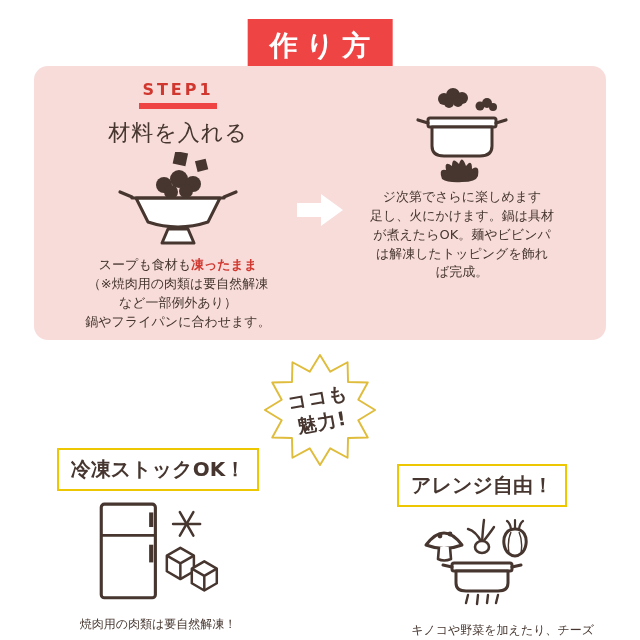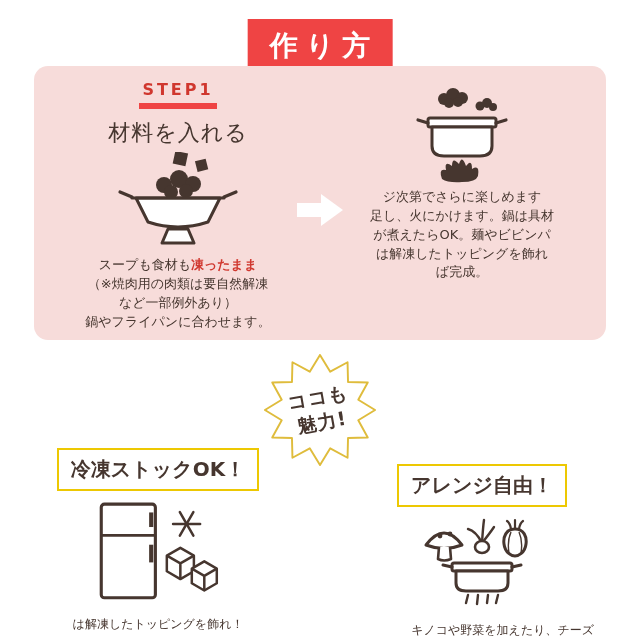--- a/index.html
+++ b/index.html
@@ -157,21 +157,21 @@
           <path d="M83.5,33.3 L96.5,10.7"></path>
         </g>
         <g stroke="#46362f" stroke-width="2.4" stroke-linejoin="round">
           <polygon points="84,45 97,52.5 97,67.5 84,75 71,67.5 71,52.5" fill="#ffffff"></polygon>
           <path d="M97,52.5 L84,60 L71,52.5 M84,60 L84,75" fill="none"></path>
           <polygon points="107,58 119,65 119,79 107,86 95,79 95,65" fill="#ffffff"></polygon>
           <path d="M119,65 L107,72 L95,65 M107,72 L107,86" fill="none"></path>
         </g>
       </svg>
     </div>
-    <p class="caption">は解凍したトッピングを飾れ！</p>
+    <p class="caption">焼肉用の肉類は要自然解凍！</p>
   </div>
 
   <div class="feature feature-right">
     <div class="feature-title">アレンジ自由！</div>
     <div class="feature-illo">
       <svg width="140" height="95" viewBox="0 0 140 95" fill="none">
         <g>
           <path d="M14,32 Q32,8 50,32 Q32,39 14,32 Z" fill="#ffffff" stroke="#46362f" stroke-width="3" stroke-linejoin="round"></path>
           <circle cx="28" cy="23" r="2.4" fill="#46362f"></circle>
           <circle cx="38" cy="21" r="2.4" fill="#46362f"></circle>

